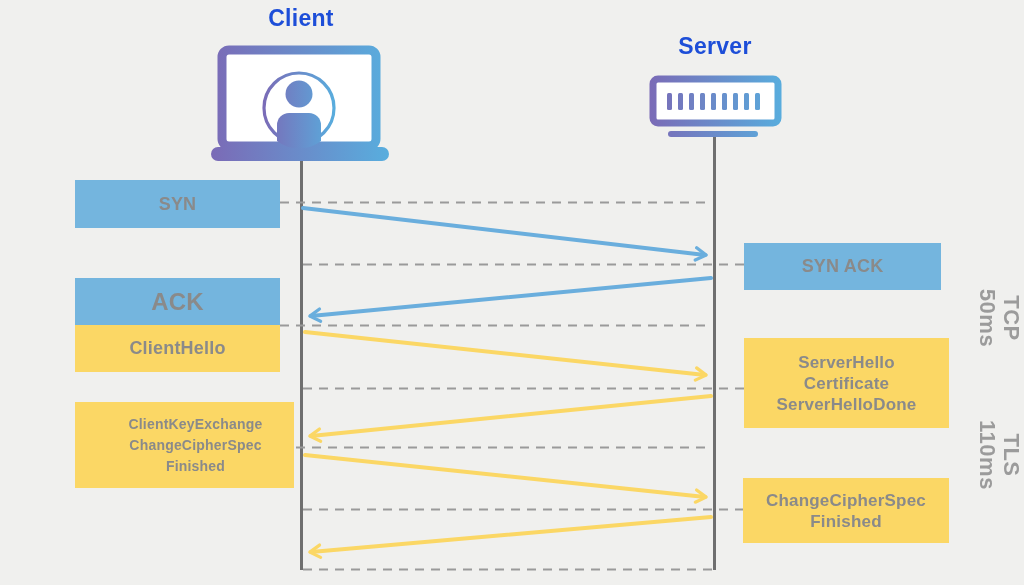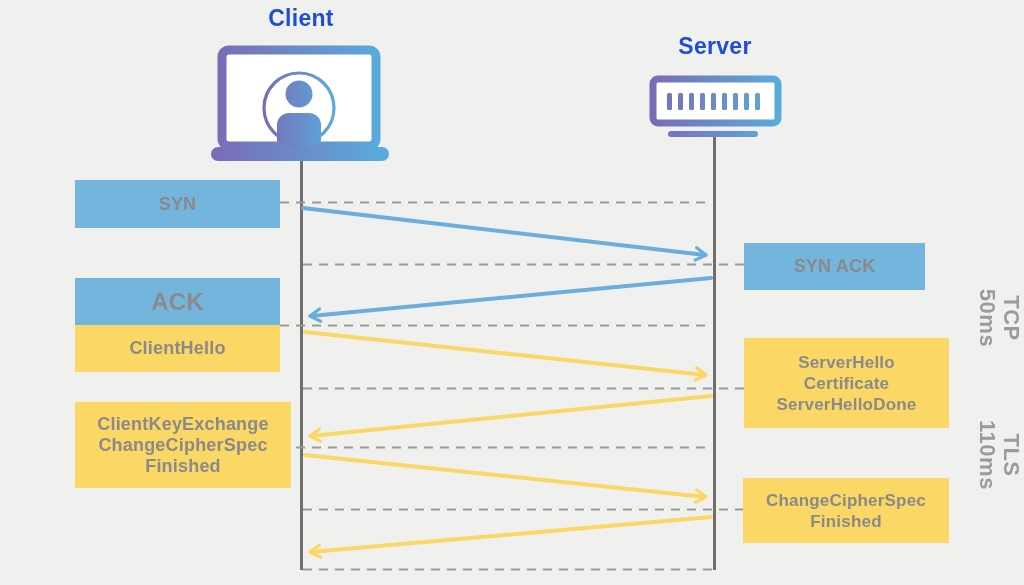--- a/index.html
+++ b/index.html
@@ -40,25 +40,25 @@
     justify-content: center;
     font-weight: bold;
     color: #8a8a8a;
     text-align: center;
     letter-spacing: 0.2px;
   }
   .box.blue  { background: #74b5de; }
   .box.yellow{ background: #fbd765; }
 
   #box-syn         { left: 75px;  top: 180px; width: 205px; height: 48px; font-size: 18px; }
-  #box-synack      { left: 744px; top: 243px; width: 181px; height: 47px; font-size: 18px; }
+  #box-synack      { left: 744px; top: 243px; width: 197px; height: 47px; font-size: 18px; }
   #box-ack         { left: 75px;  top: 278px; width: 205px; height: 47px; font-size: 24px; }
   #box-clienthello { left: 75px;  top: 325px; width: 205px; height: 47px; font-size: 18px; }
   #box-serverhello { left: 744px; top: 338px; width: 205px; height: 90px; font-size: 17px; line-height: 21px; }
-  #box-cke         { left: 75px;  top: 402px; width: 216px; height: 86px; font-size: 18px; line-height: 21px; }
+  #box-cke         { left: 75px;  top: 402px; width: 197px; height: 86px; font-size: 14px; line-height: 21px; padding-left: 22px; }
   #box-ccs         { left: 743px; top: 478px; width: 206px; height: 65px; font-size: 17px; line-height: 21px; }
 
   .phase-label {
     position: absolute;
     width: 84px;
     height: 50px;
     transform: rotate(90deg);
     font-size: 22px;
     line-height: 24px;
     font-weight: bold;

